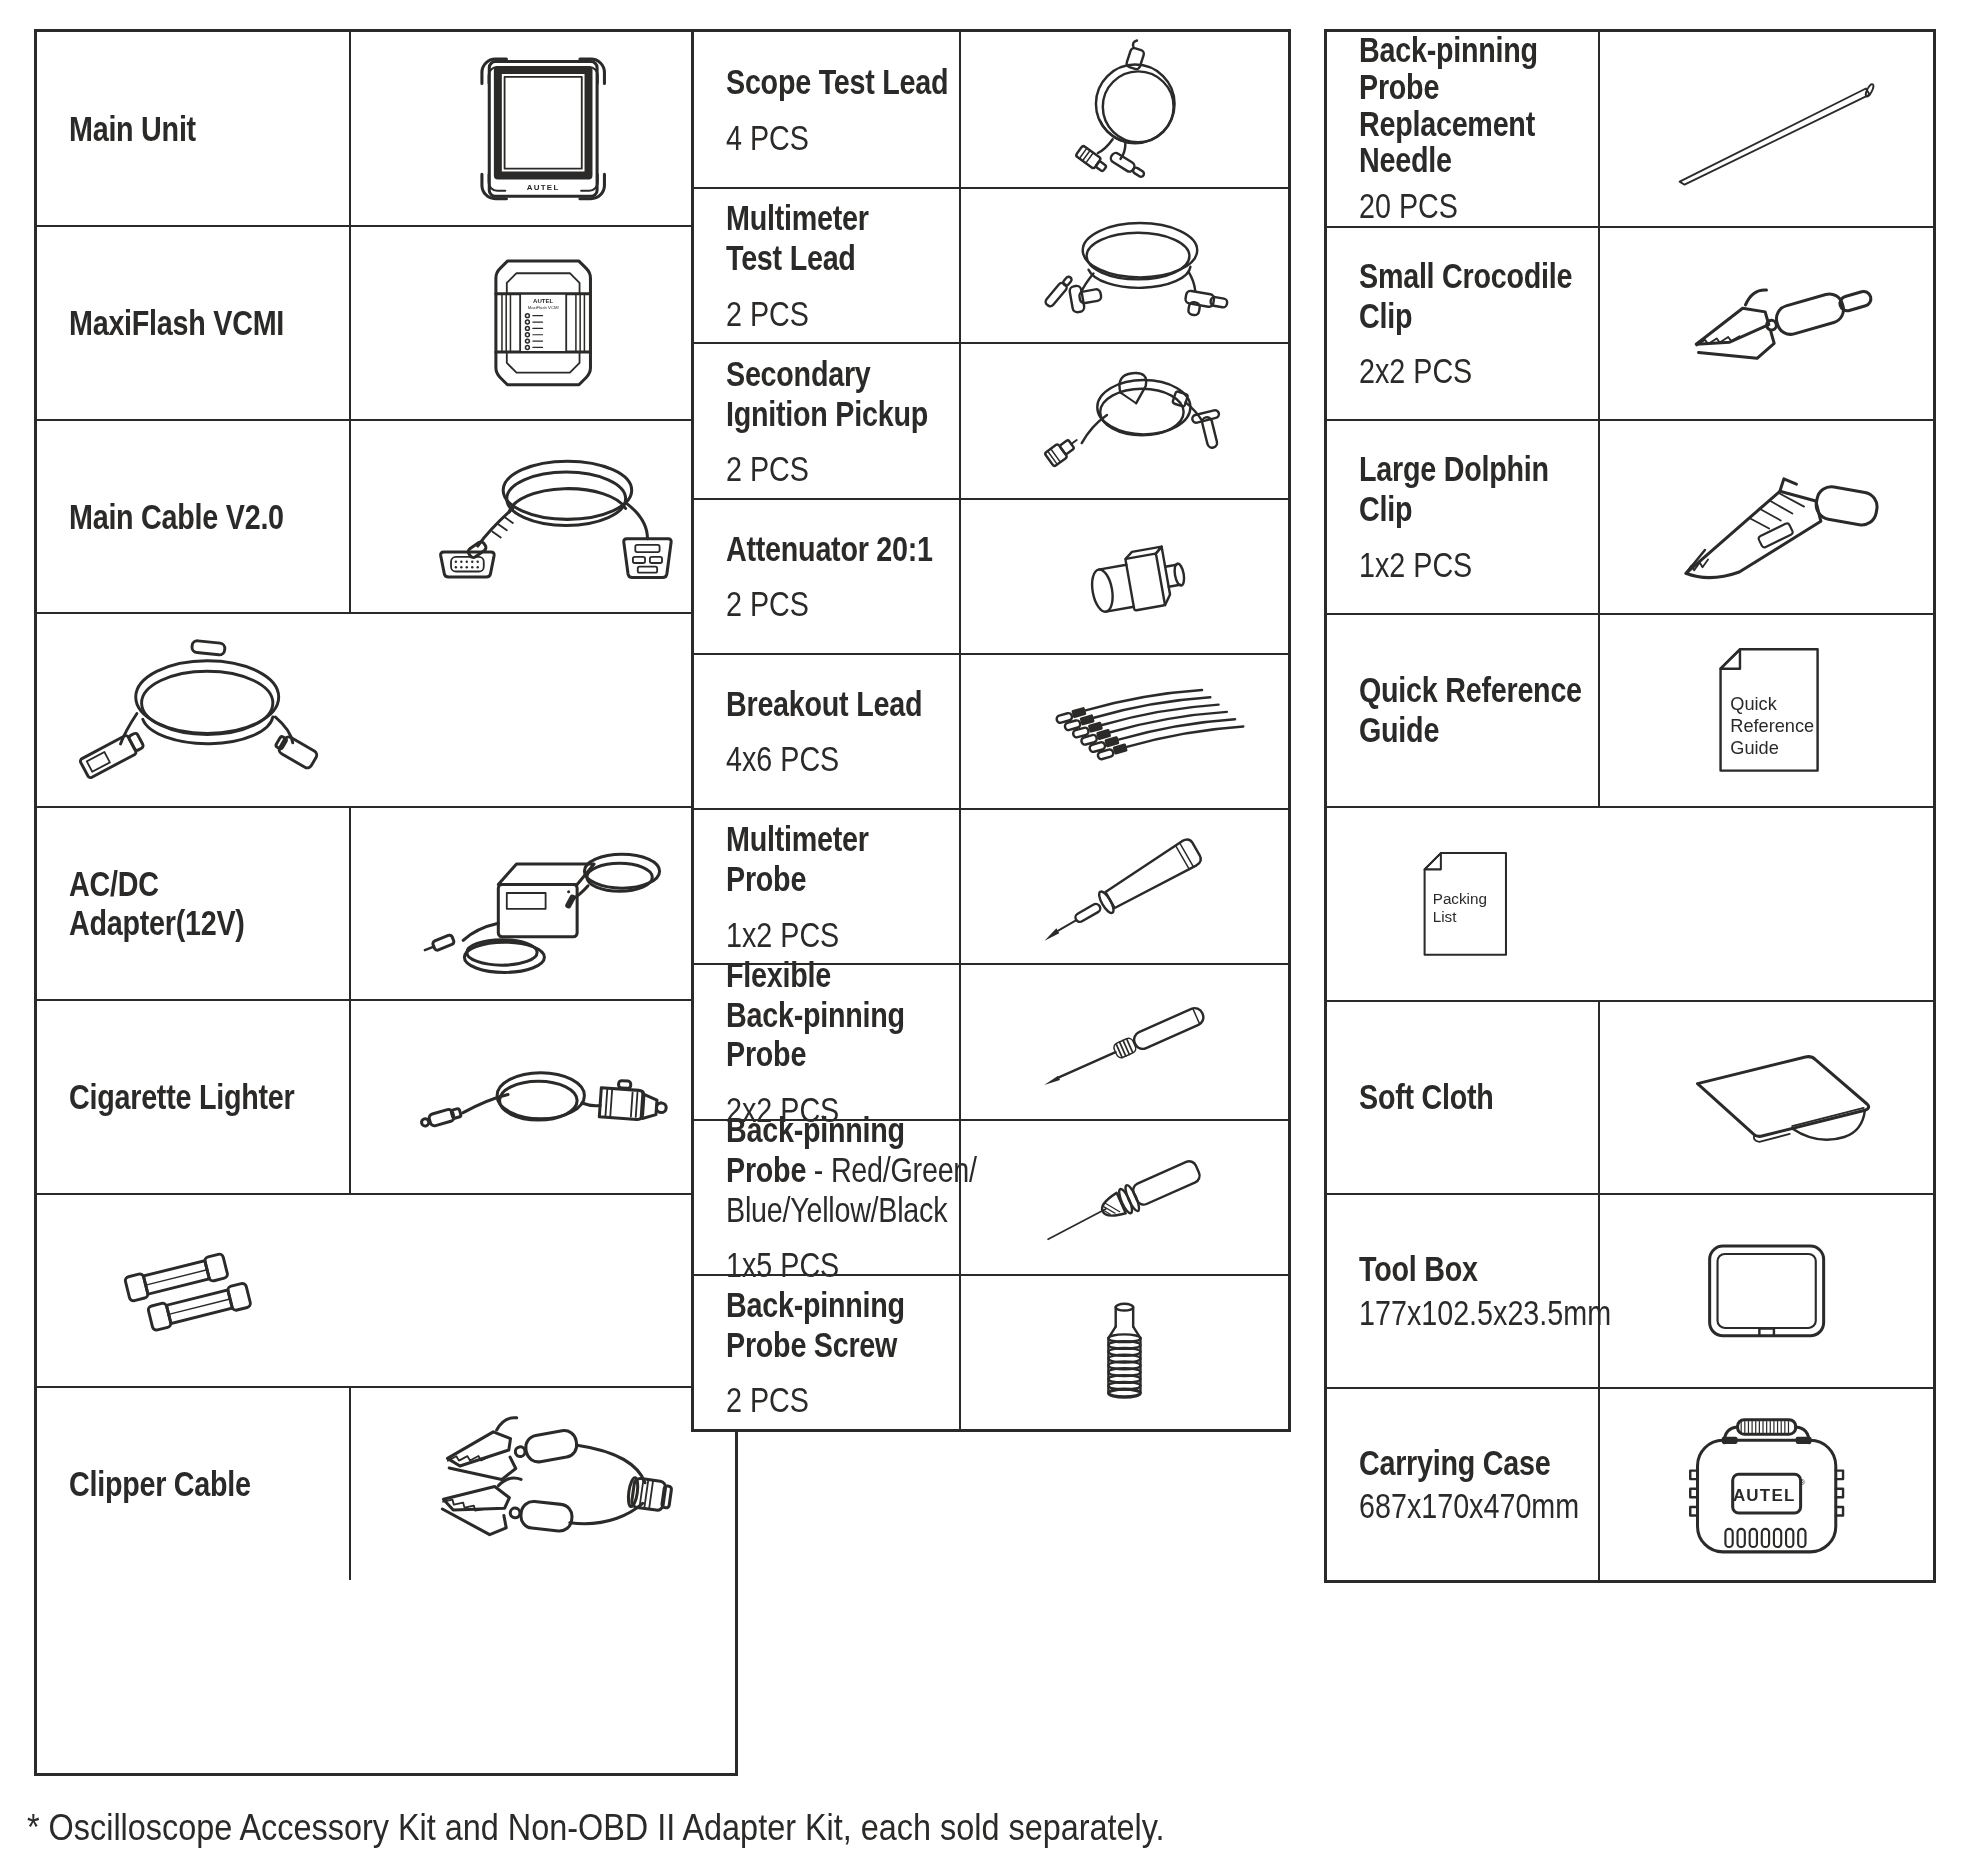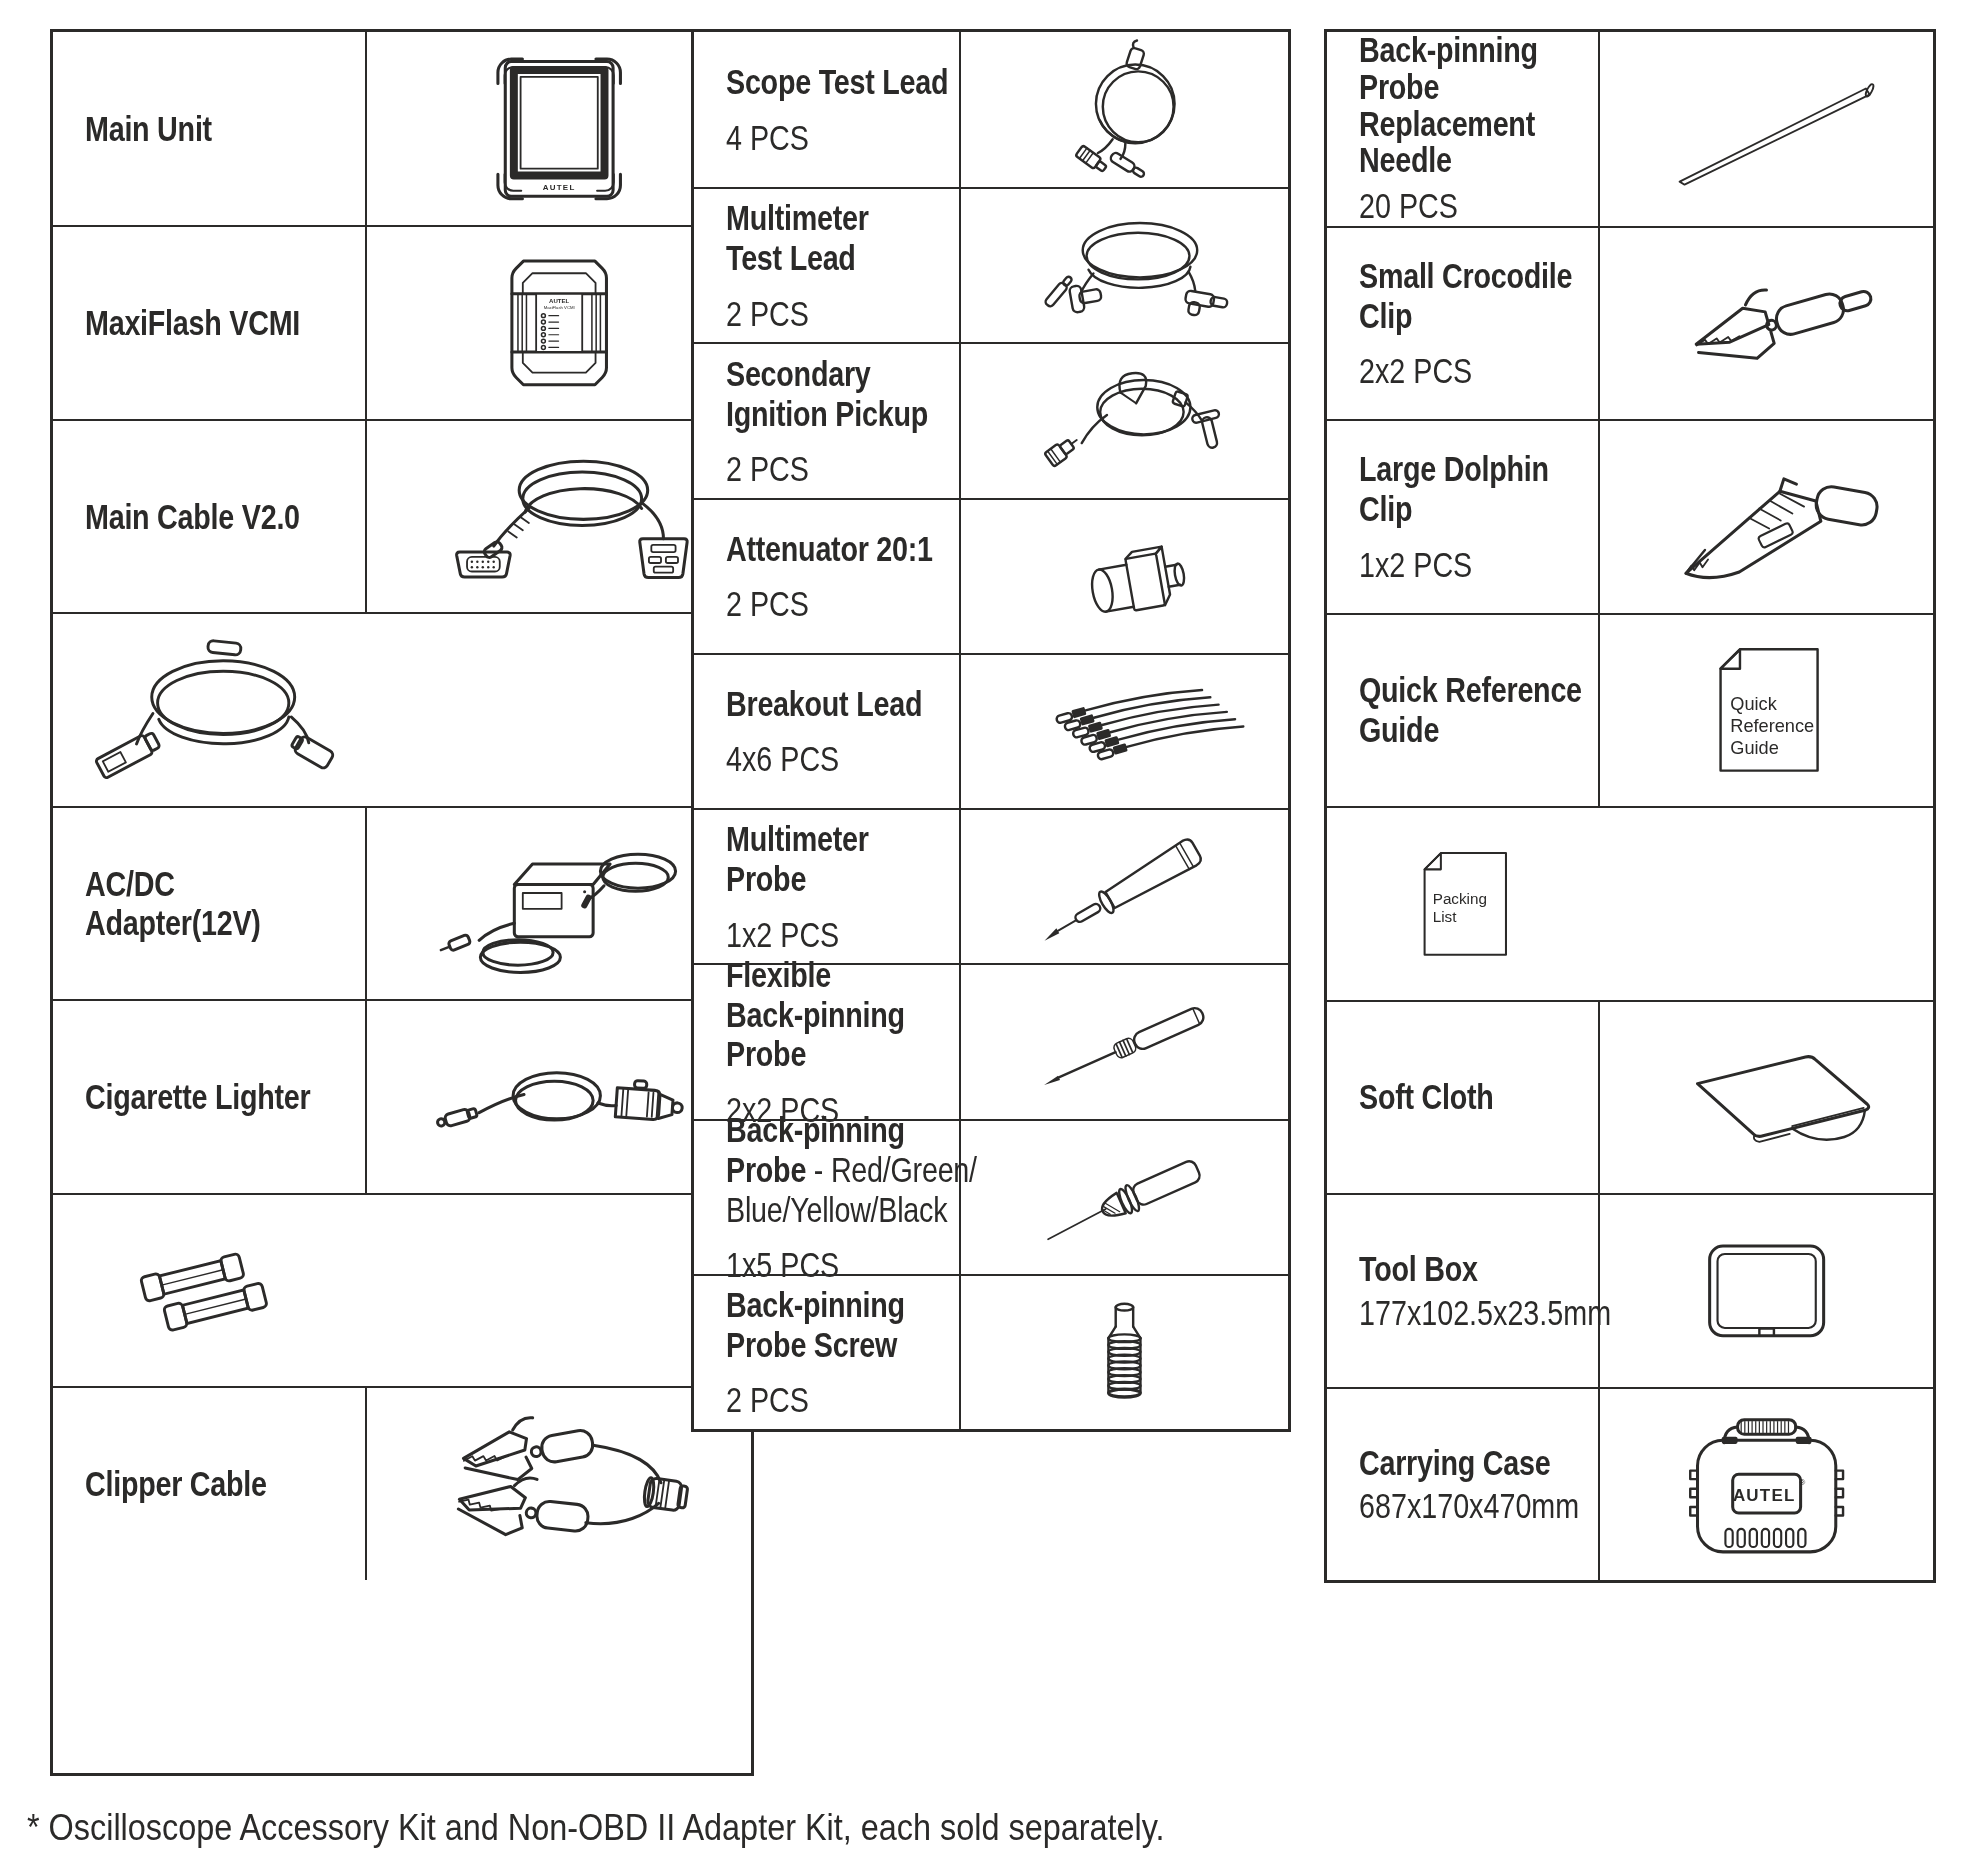--- a/index.html
+++ b/index.html
@@ -1,19 +1,19 @@
 <!DOCTYPE html>
 <html style="font-size:10.2px"><head>
 <meta charset="utf-8">
 <style>
   *{box-sizing:border-box;margin:0;padding:0}
   html,body{background:#ffffff}
   body{width:1975px;height:1875px;position:relative;font-family:"Liberation Sans",sans-serif;color:#2b2a29}
   .acc-table{position:absolute;border:3.8px solid #2b2a29;background:#fff;display:grid}
-  #table-1{left:50px;top:29px;width:704px;height:1747px;grid-template-rows:repeat(9,1fr)}
+  #table-1{left:34px;top:29px;width:704px;height:1747px;grid-template-rows:repeat(9,1fr)}
   #table-2{left:691px;top:29px;width:600px;height:1403px;grid-template-rows:repeat(9,1fr)}
   #table-3{left:1324px;top:29px;width:612px;height:1554px;grid-template-rows:repeat(8,1fr)}
   .row{display:grid;grid-template-columns:45% 55%;border-top:2.5px solid #2b2a29;min-height:0}
   .row:first-child{border-top:none}
   .label-cell{border-right:2.5px solid #2b2a29;display:flex;flex-direction:column;justify-content:center;padding-left:32px;min-height:0}
   .label-inner{transform:scaleX(0.82);transform-origin:0 50%;width:max-content}
   .item-label{font-size:35px;font-weight:bold;line-height:1.14;letter-spacing:-0.3px;white-space:pre-wrap}
   .item-label .suffix{font-weight:400}
   .item-sub{font-size:35px;font-weight:400;line-height:1.1;margin-top:16.5px;white-space:pre-wrap}
   .tight .item-sub{margin-top:5.1px}

